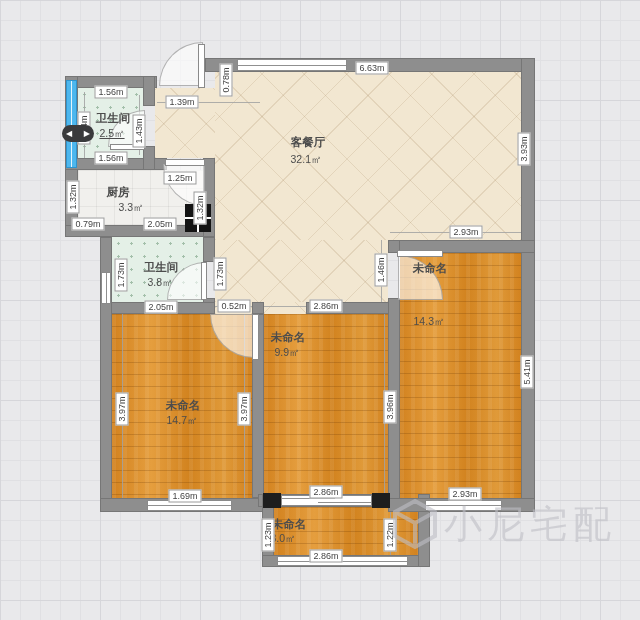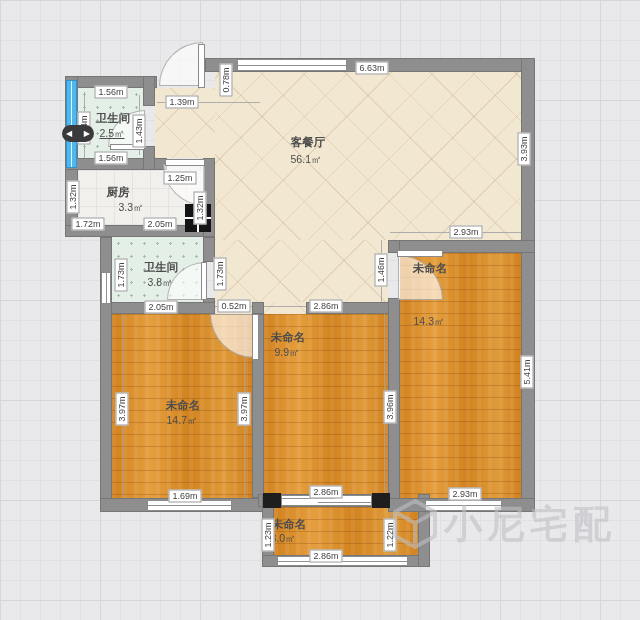--- a/index.html
+++ b/index.html
@@ -68,21 +68,21 @@
        white-space:nowrap;z-index:25;}
   .rarea{transform:translate(-50%,-50%);color:#4c4c4c;font-size:10.5px;white-space:nowrap;z-index:25;}
   .dimline{background:#a2a2a2;opacity:.85;z-index:5;}
   
   .pan{left:62px;top:125px;width:32px;height:17px;background:#3a3a3c;border-radius:9px;
        display:flex;align-items:center;justify-content:space-between;padding:0 4px;
        box-sizing:border-box;z-index:40;}
   .pan span{color:#fff;font-size:8px;line-height:17px;cursor:pointer;}
   
   .wm{left:392px;top:496px;display:flex;align-items:center;color:#bfbfc6;opacity:.6;z-index:50;}
-  .wm .txt{font-size:38px;font-weight:bold;letter-spacing:5px;line-height:56px;}
+  .wm .txt{font-size:38px;font-weight:normal;letter-spacing:5px;line-height:56px;}
   .z10{z-index:10}.z15{z-index:15}.z20{z-index:20}
 </style>
 </head>
 <body>
 
 <div class="canvas">
 
   <div class="abs floor-living" style="left:215px;top:72px;width:306px;height:168px;"></div>
   <div class="abs floor-living" style="left:215px;top:240px;width:173px;height:62px;"></div>
   <div class="abs floor-living" style="left:215px;top:302px;width:37px;height:12px;"></div>
@@ -173,41 +173,41 @@
   <div class="abs dim" style="left:182px;top:102px;text-align:right;">1.39m</div>
   <div class="abs dim v" style="left:524px;top:149px;">3.93m</div>
   <div class="abs dim" style="left:466px;top:232px;">2.93m</div>
   <div class="abs dim" style="left:111px;top:92px;">1.56m</div>
   <div class="abs dim" style="left:111px;top:158px;">1.56m</div>
   <div class="abs dim v" style="left:84px;top:128px;">1.34m</div>
   <div class="abs dim v" style="left:139px;top:131px;">1.43m</div>
   <div class="abs dim" style="left:180px;top:178px;">1.25m</div>
   <div class="abs dim v" style="left:73px;top:197px;">1.32m</div>
   <div class="abs dim v" style="left:200px;top:208px;">1.32m</div>
-  <div class="abs dim" style="left:88px;top:224px;">1.72m</div>
+  <div class="abs dim" style="left:88px;top:224px;">0.79m</div>
   <div class="abs dim" style="left:160px;top:224px;">2.05m</div>
   <div class="abs dim v" style="left:121px;top:275px;">1.73m</div>
   <div class="abs dim v" style="left:220px;top:274px;">1.73m</div>
   <div class="abs dim" style="left:161px;top:307px;">2.05m</div>
   <div class="abs dim" style="left:234px;top:306px;">0.52m</div>
   <div class="abs dim" style="left:326px;top:306px;">2.86m</div>
   <div class="abs dim v" style="left:381px;top:270px;">1.46m</div>
   <div class="abs dim v" style="left:527px;top:372px;">5.41m</div>
   <div class="abs dim" style="left:465px;top:494px;">2.93m</div>
   <div class="abs dim v" style="left:122px;top:409px;">3.97m</div>
   <div class="abs dim v" style="left:244px;top:409px;">3.97m</div>
   <div class="abs dim v" style="left:390px;top:407px;">3.96m</div>
   <div class="abs dim" style="left:185px;top:496px;">1.69m</div>
   <div class="abs dim" style="left:326px;top:492px;">2.86m</div>
   <div class="abs dim v" style="left:268px;top:535px;">1.23m</div>
   <div class="abs dim v" style="left:390px;top:535px;">1.22m</div>
   <div class="abs dim" style="left:326px;top:556px;">2.86m</div>
 
   <div class="abs rname" style="left:308px;top:142px;">客餐厅</div>
-  <div class="abs rarea" style="left:306px;top:160px;">56.1㎡</div>
+  <div class="abs rarea" style="left:306px;top:160px;">32.1㎡</div>
   <div class="abs rname" style="left:113px;top:118px;">卫生间</div>
   <div class="abs rarea" style="left:112px;top:134px;text-decoration:underline;">2.5㎡</div>
   <div class="abs rname" style="left:118px;top:192px;">厨房</div>
   <div class="abs rarea" style="left:131px;top:208px;">3.3㎡</div>
   <div class="abs rname" style="left:161px;top:267px;">卫生间</div>
   <div class="abs rarea" style="left:160px;top:283px;">3.8㎡</div>
   <div class="abs rname" style="left:430px;top:268px;">未命名</div>
   <div class="abs rarea" style="left:429px;top:286px;margin-top:36px;">14.3㎡</div>
   <div class="abs rname" style="left:288px;top:337px;">未命名</div>
   <div class="abs rarea" style="left:287px;top:353px;">9.9㎡</div>

